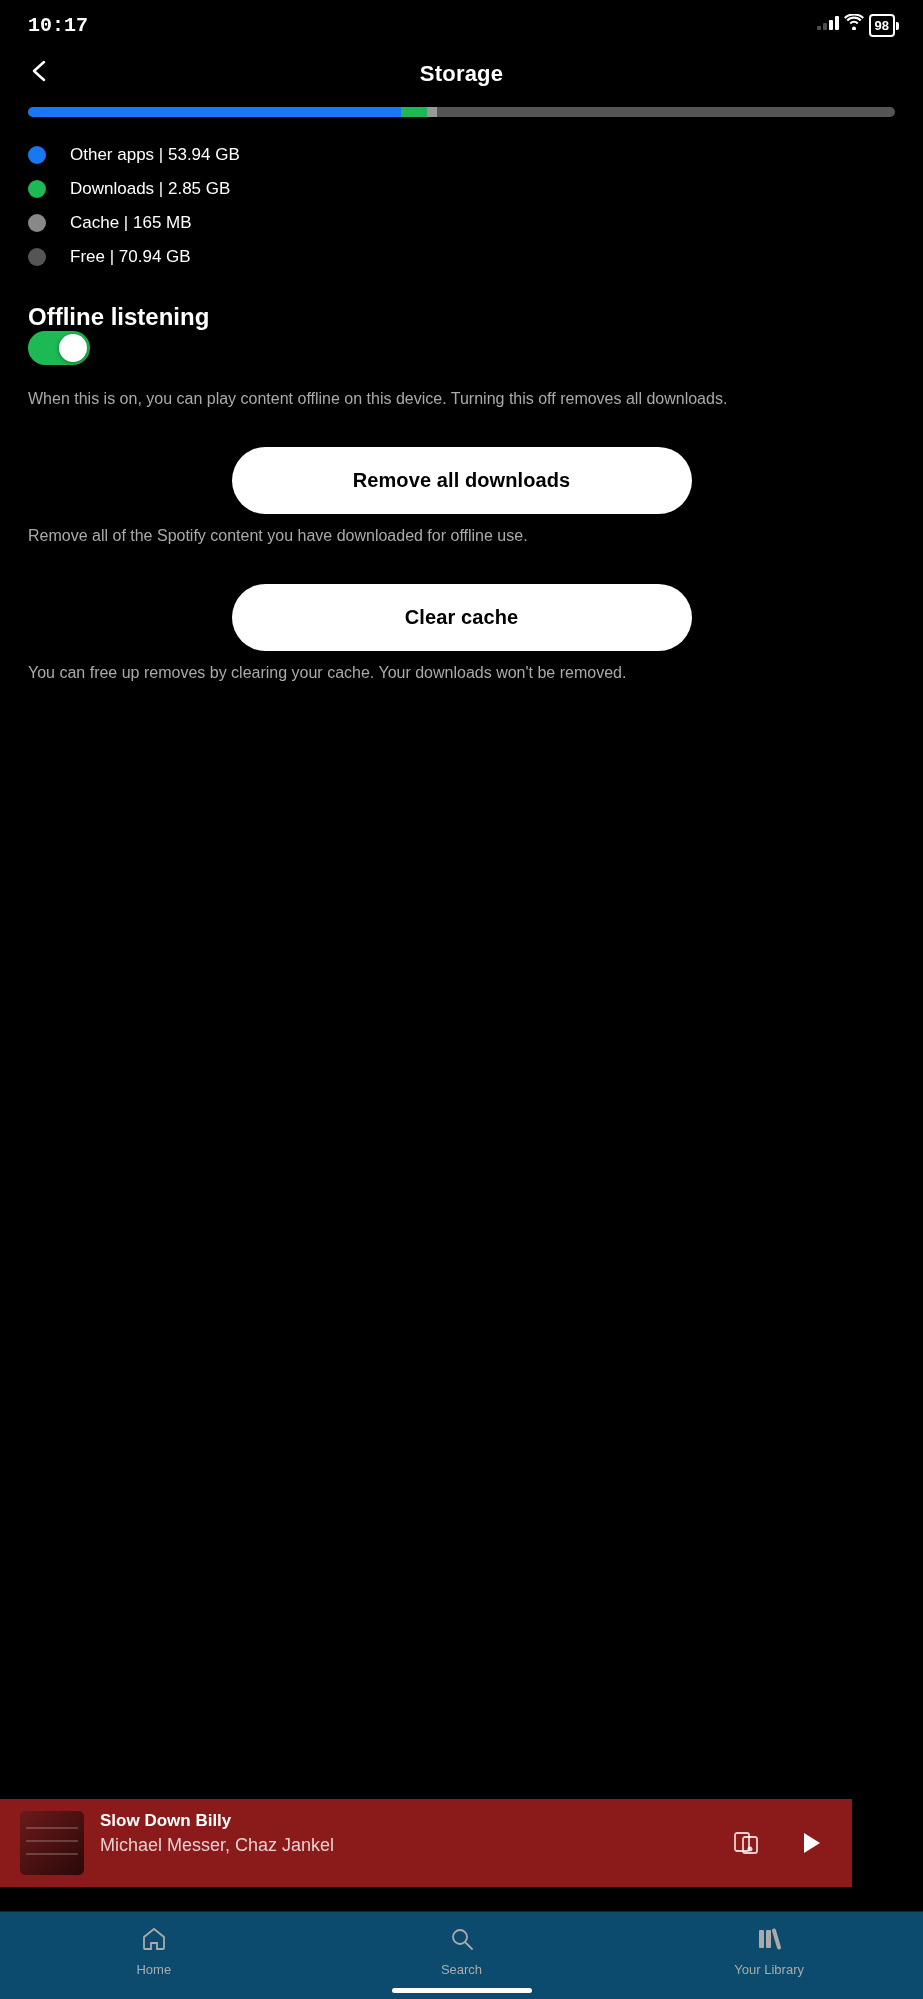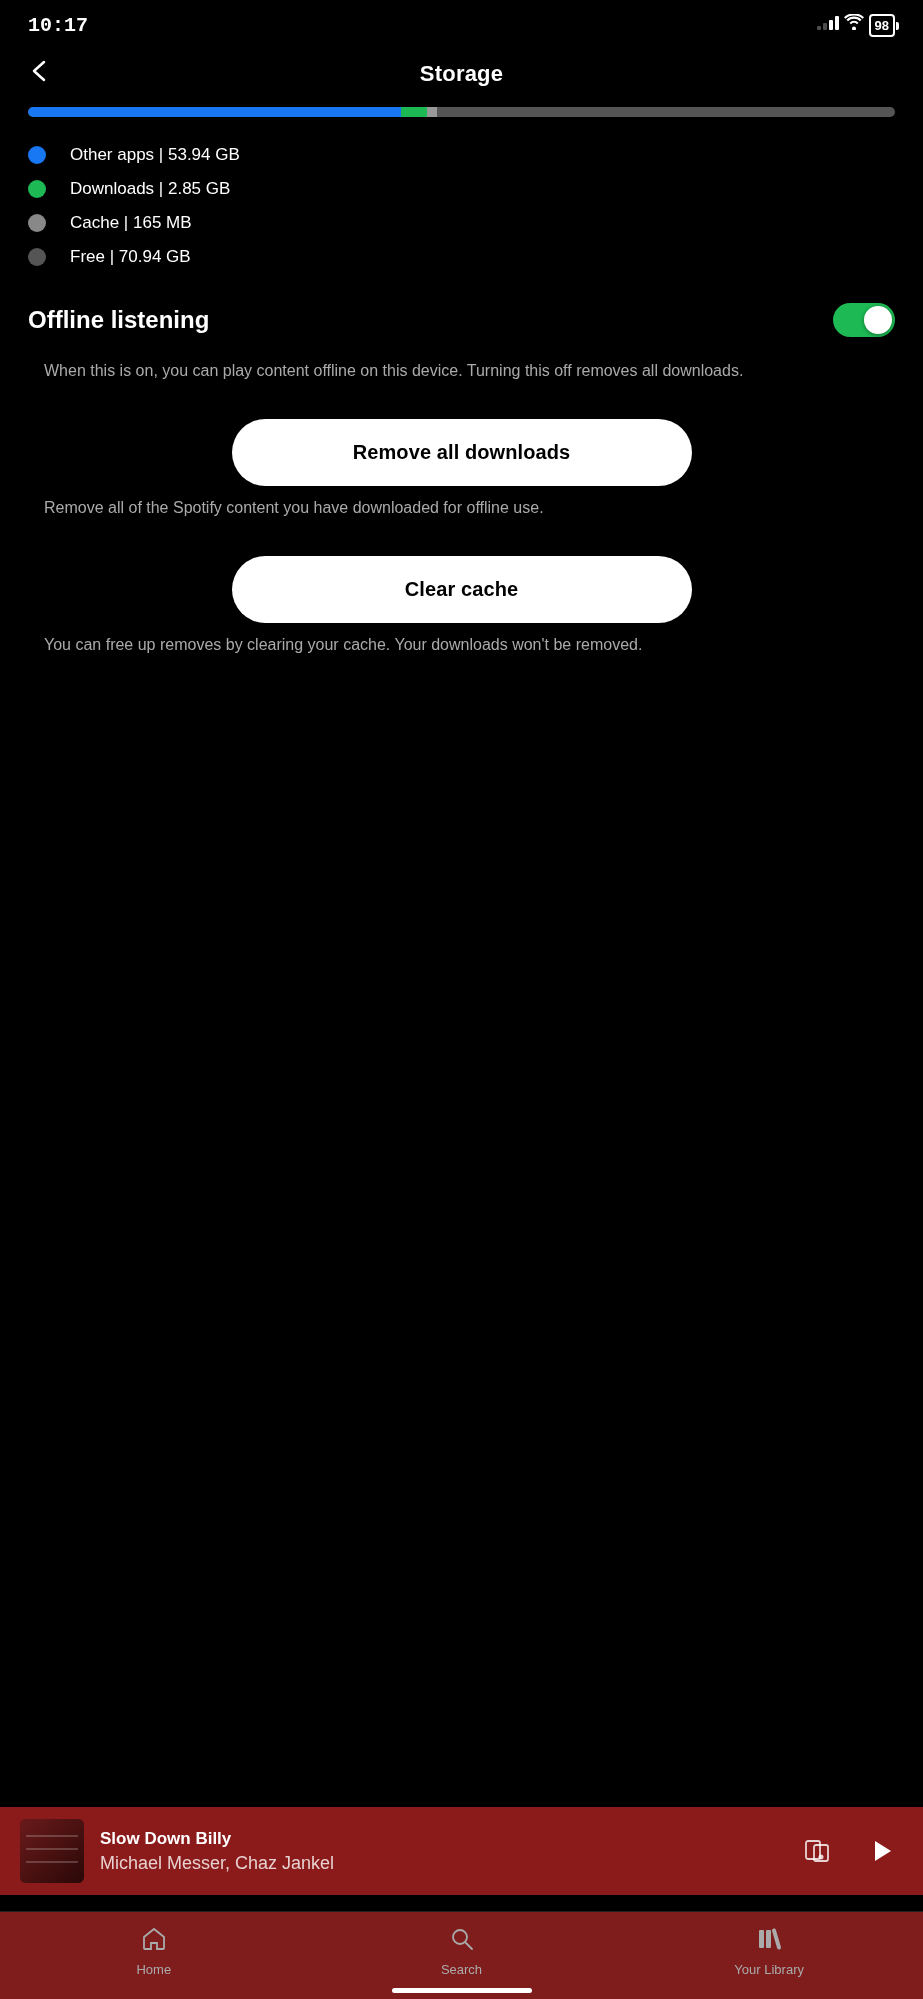--- a/index.html
+++ b/index.html
@@ -132,22 +132,23 @@
     .dot-blue { background: #1877f2; }
     .dot-green { background: #1db954; }
     .dot-gray { background: #888; }
     .dot-dark { background: #555; }
 
     
     .offline-section {
       padding: 0 28px;
       margin-bottom: 22px;
       display: flex;
-      align-items: center;
+      align-items: flex-start;
       justify-content: space-between;
+      flex-direction: column;
     }
     .offline-title {
       font-size: 24px;
       font-weight: 700;
     }
     
     .toggle {
       width: 62px;
       height: 34px;
       border-radius: 17px;
@@ -162,21 +163,21 @@
       border-radius: 50%;
       background: #fff;
       position: absolute;
       top: 3px;
       right: 3px;
       box-shadow: 0 1px 4px rgba(0,0,0,0.4);
     }
 
     
     .description {
-      padding: 0 44px;
+      padding: 0 28px;
       margin-bottom: 36px;
       font-size: 16px;
       color: #aaa;
       line-height: 1.5;
     }
 
     
     .action-btn {
       display: block;
       margin: 9px auto 10px;
@@ -193,27 +194,26 @@
       letter-spacing: 0.1px;
     }
 
     .btn-section {
       margin-bottom: 36px;
     }
 
     
     .now-playing {
       position: fixed;
-      bottom: 104px;
+      bottom: 112px;
       left: 0;
       right: 0;
-      width: 923px;
+      width: 852px;
       background: #8b1a1a;
       display: flex;
-      align-items: center;
       padding: 12px 20px;
       gap: 16px;
       z-index: 100;
     }
     .album-art {
       width: 64px;
       height: 64px;
       border-radius: 6px;
       background: #4a0f0f;
       flex-shrink: 0;
@@ -266,21 +266,21 @@
       justify-content: center;
     }
 
     
     .bottom-nav {
       position: fixed;
       bottom: 0;
       left: 0;
       right: 14px;
       width: 923px;
-      background: #7f1d1d;
+      background: #0c4a6e;
       border-top: 1px solid #222;
       display: flex;
       align-items: center;
       justify-content: space-around;
       padding: 14px 0 22px;
       z-index: 101;
     }
     .nav-item {
       display: flex;
       flex-direction: column;

